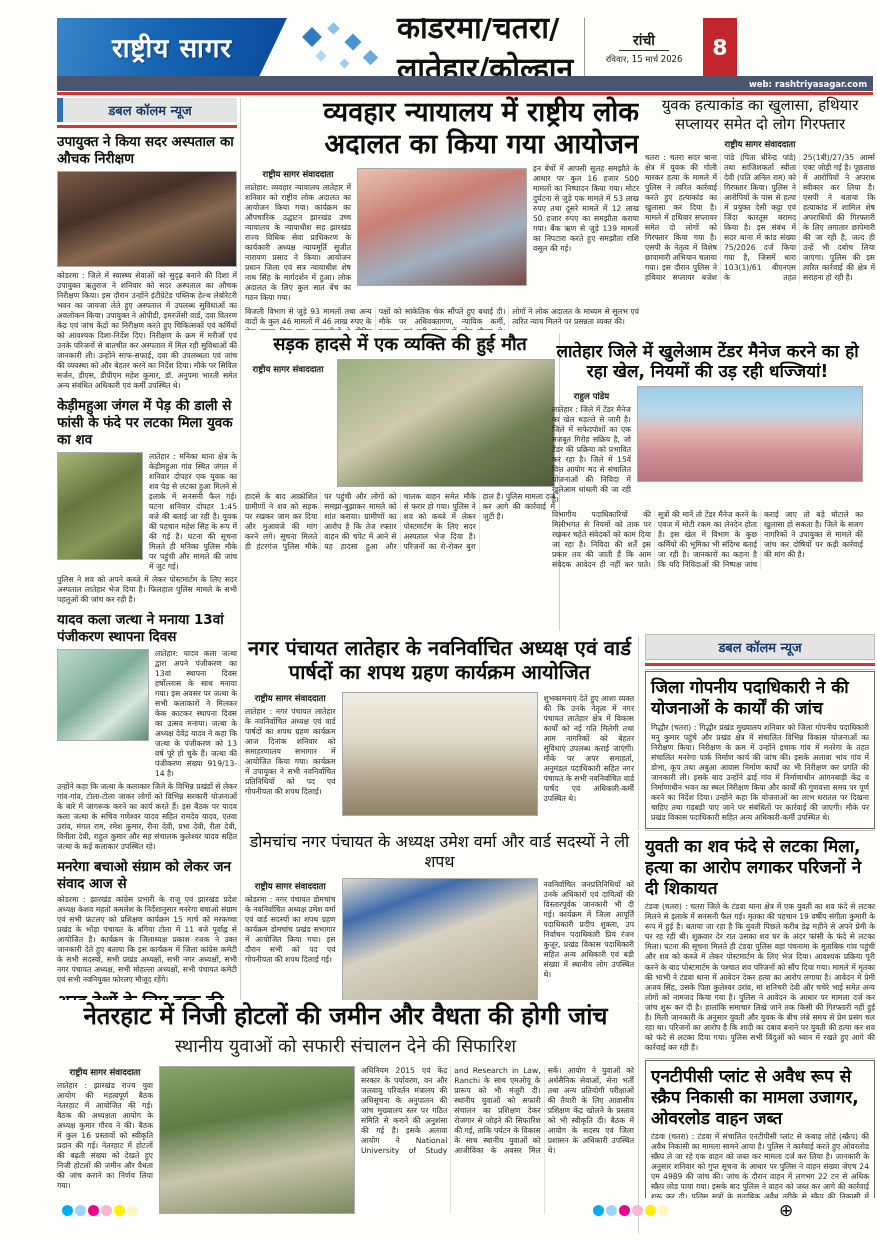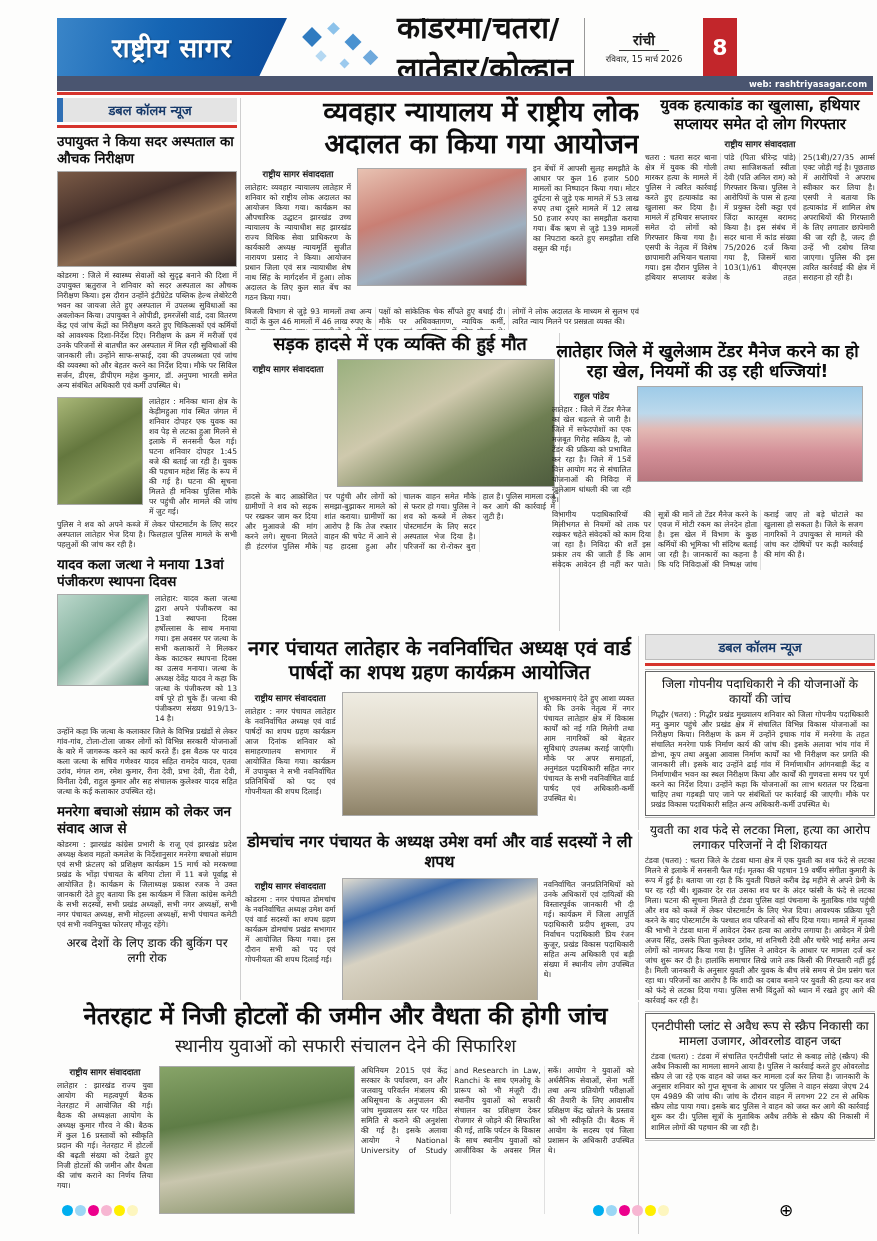--- a/index.html
+++ b/index.html
@@ -33,23 +33,23 @@
   .top-redline{left:57px;top:92px;width:816px;height:3px;background:#d6342c;}
 
   
   .sec-head{background:#e4e4e4;border-left:6px solid #2f6fb4;text-align:center;
             font-size:13px;font-weight:bold;color:#173a6a;padding:3px 0;}
   .sec-head.noleft{border-left:none;border:1px solid #bbb;}
   .red-rule{height:3px;background:#d6342c;margin:3px 0 5px;}
   h2,h3{margin:0;color:#0d0d0d;font-family:"DejaVu Sans",sans-serif;}
   .hl-xl{font-size:27px;line-height:1.18;text-align:right;font-weight:bold;}
   .hl-lg{font-size:20px;line-height:1.2;text-align:center;font-weight:bold;}
-  .hl-md{font-size:16px;line-height:1.25;font-weight:bold;}
+  .hl-md{font-size:16px;line-height:1.25;font-weight:normal;}
   .hl-sm{font-size:13.5px;line-height:1.25;font-weight:bold;}
-  .hl-xs{font-size:12px;line-height:1.25;font-weight:normal;text-align:center;}
+  .hl-xs{font-size:17px;line-height:1.25;font-weight:bold;}
   .subhead{font-size:18px;font-weight:normal;text-align:center;color:#222;margin-top:2px;}
   .byline{font-size:8.5px;font-weight:bold;text-align:center;margin:4px 0;}
   .body-txt{font-size:7.6px;line-height:1.32;text-align:justify;color:#1c1c1c;}
   .cols3{column-count:3;column-gap:7px;column-rule:1px solid #e0e0e0;}
   .cols4{column-count:4;column-gap:7px;column-rule:1px solid #e0e0e0;}
   .flexrow{display:flex;gap:6px;}
   .flexrow .txt{flex:1;}
   .photo{background:#888;border:1px solid #aaa;box-sizing:border-box;flex-shrink:0;}
   .ph-hospital{background:linear-gradient(160deg,#7a5a46 0%,#45302a 35%,#8a6a50 60%,#2e2320 100%);}
   .ph-jungle{background:linear-gradient(150deg,#aab878 0%,#64773e 40%,#87985a 70%,#4d5c30 100%);}
@@ -107,20 +107,21 @@
     <div class="sec-head">डबल कॉलम न्यूज</div>
     <div class="red-rule"></div>
 
     <div>
       <h3 class="hl-sm">उपायुक्त ने किया सदर अस्पताल का औचक निरीक्षण</h3>
       <div class="photo ph-hospital" style="width:100%;height:96px;margin:4px 0;"></div>
       <div class="body-txt">कोडरमा : जिले में स्वास्थ्य सेवाओं को सुदृढ़ बनाने की दिशा में उपायुक्त ऋतुराज ने शनिवार को सदर अस्पताल का औचक निरीक्षण किया। इस दौरान उन्होंने इंटीग्रेटेड पब्लिक हेल्थ लेबोरेटरी भवन का जायजा लेते हुए अस्पताल में उपलब्ध सुविधाओं का अवलोकन किया। उपायुक्त ने ओपीडी, इमरजेंसी वार्ड, दवा वितरण केंद्र एवं जांच केंद्रों का निरीक्षण करते हुए चिकित्सकों एवं कर्मियों को आवश्यक दिशा-निर्देश दिए। निरीक्षण के क्रम में मरीजों एवं उनके परिजनों से बातचीत कर अस्पताल में मिल रही सुविधाओं की जानकारी ली। उन्होंने साफ-सफाई, दवा की उपलब्धता एवं जांच की व्यवस्था को और बेहतर करने का निर्देश दिया। मौके पर सिविल सर्जन, डीएस, डीपीएम महेश कुमार, डॉ. अनुपमा भारती समेत अन्य संबंधित अधिकारी एवं कर्मी उपस्थित थे।</div>
     </div>
 
     <div style="margin-top:6px;">
+      <h3 class="hl-sm">केड़ीमहुआ जंगल में पेड़ की डाली से फांसी के फंदे पर लटका मिला युवक का शव</h3>
       <div class="flexrow" style="margin-top:4px;">
         <div class="photo ph-jungle" style="width:86px;height:108px;"></div>
         <div class="txt body-txt">लातेहार : मनिका थाना क्षेत्र के केड़ीमहुआ गांव स्थित जंगल में शनिवार दोपहर एक युवक का शव पेड़ से लटका हुआ मिलने से इलाके में सनसनी फैल गई। घटना शनिवार दोपहर 1:45 बजे की बताई जा रही है। युवक की पहचान महेश सिंह के रूप में की गई है। घटना की सूचना मिलते ही मनिका पुलिस मौके पर पहुंची और मामले की जांच में जुट गई।</div>
       </div>
       <div class="body-txt" style="margin-top:3px;">पुलिस ने शव को अपने कब्जे में लेकर पोस्टमार्टम के लिए सदर अस्पताल लातेहार भेज दिया है। फिलहाल पुलिस मामले के सभी पहलुओं की जांच कर रही है।</div>
     </div>
 
     <div style="margin-top:6px;">
       <h3 class="hl-sm">यादव कला जत्था ने मनाया 13वां पंजीकरण स्थापना दिवस</h3>
       <div class="flexrow" style="margin-top:4px;">

